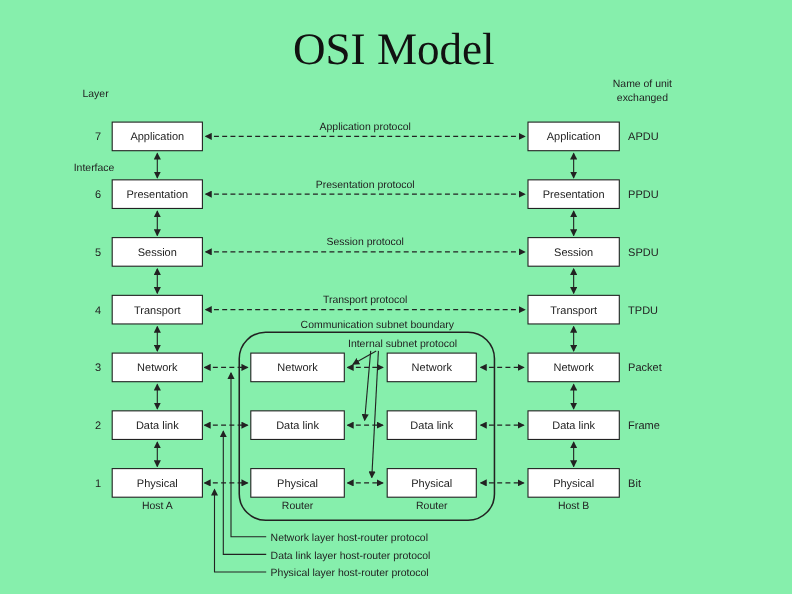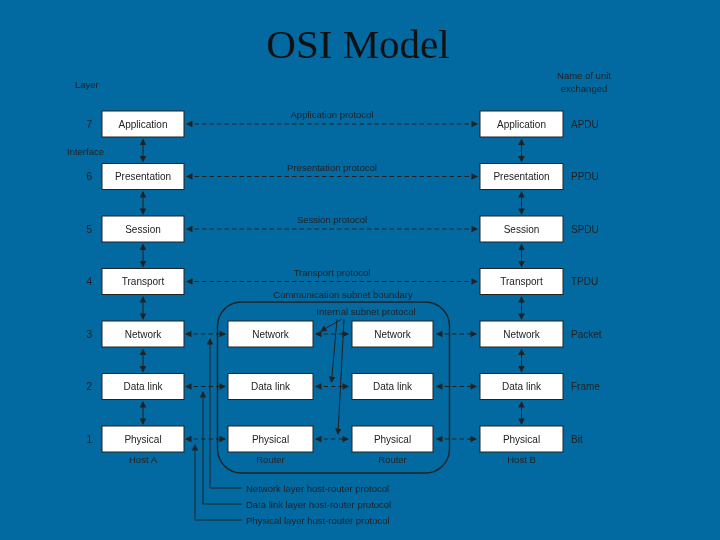--- a/index.html
+++ b/index.html
@@ -1,17 +1,17 @@
 <!DOCTYPE html>
 <html><head>
 <meta charset="utf-8">
 <style>
   html,body{margin:0;padding:0;background:#fff;}
   .slide{
-    width:720px;height:540px;background:#0369a1;position:relative;overflow:hidden;
+    width:720px;height:540px;background:#86efac;position:relative;overflow:hidden;
     font-family:"Liberation Sans", sans-serif;
   }
   svg{display:block;}
   .ttl{font-family:"Liberation Serif", serif;font-size:41px;fill:#111;}
   .lbl{font-family:"Liberation Sans", sans-serif;font-size:10px;fill:#222;}
   .sm{font-family:"Liberation Sans", sans-serif;font-size:9.5px;fill:#222;}
   .box{fill:#ffffff;stroke:#222;stroke-width:1;}
   .dash{stroke:#222;stroke-width:1;stroke-dasharray:4.5 3;fill:none;}
   .solid{stroke:#222;stroke-width:1;fill:none;}
   .subnet{fill:none;stroke:#222;stroke-width:1.4;}

